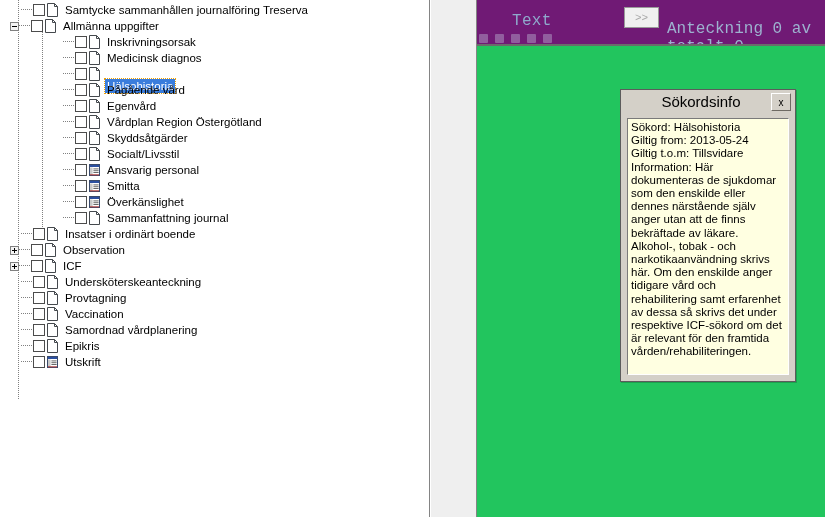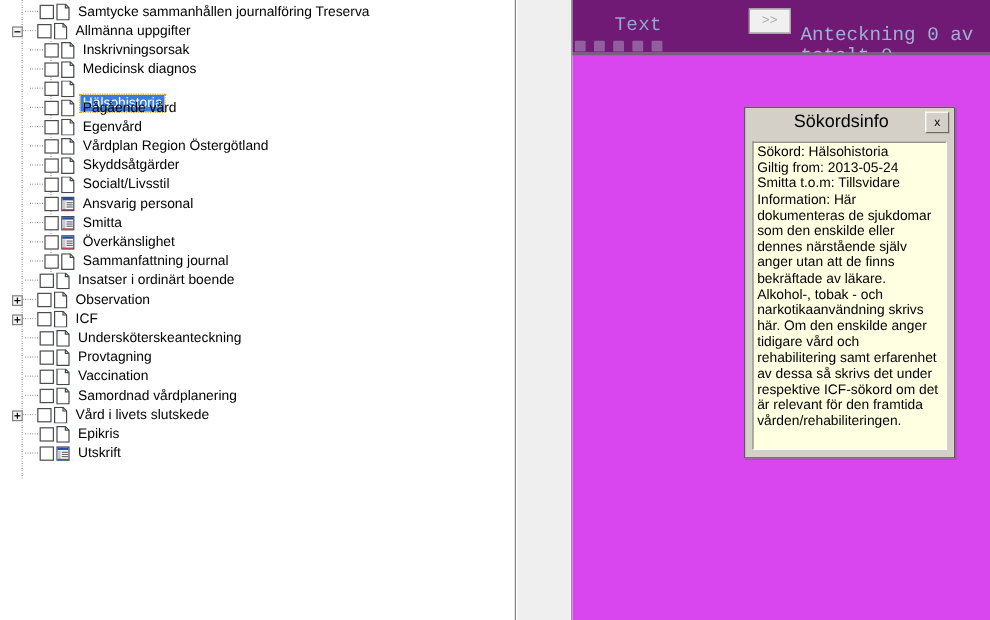--- a/index.html
+++ b/index.html
@@ -24,21 +24,21 @@
   #tree-root{padding:2px 0 0 0;}
 
   .tree-row{
     height:16px;
     display:flex;
     align-items:center;
     white-space:nowrap;
     position:relative;
   }
   .tree-row.lvl1{padding-left:10px;}
-  .tree-row.lvl2{padding-left:14px;}
+  .tree-row.lvl2{padding-left:52px;}
 
   
   .vline{
     position:absolute;top:0;bottom:0;width:1px;
     background-image:linear-gradient(to bottom,#808080 1px,transparent 1px);
     background-size:1px 2px;
   }
   #vline-l1{left:18px;top:0;height:399px;}
   #vline-l2{left:42px;top:24px;height:204px;}
 
@@ -129,21 +129,21 @@
     display:flex;align-items:center;justify-content:center;
     font-size:11px;color:#a8a8a8;
   }
   #note-counter{
     position:absolute;left:190px;top:20px;
     font-size:16px;color:#9db2cf;
   }
 
   #right-content{
     position:absolute;left:0;top:44px;width:348px;height:473px;
-    background:#d946ef;
+    background:#22c55e;
     border-top:2px solid #6b6b6b;
     box-sizing:border-box;
   }
 
   
   #sokordsinfo{
     position:absolute;left:143px;top:43px;width:176px;height:293px;
     background:#d4d0c8;
     border:1px solid #5c5c5c;
     box-sizing:border-box;
@@ -444,32 +444,20 @@
         <span class="twisty-spacer"></span>
         <span class="elbow"></span>
         <span class="chk"></span>
         <span class="ic">
           <svg width="13" height="14" viewBox="0 0 13 14">
             <path d="M1.5 0.5 H8.5 L11.5 3.5 V13.5 H1.5 Z" fill="#ffffff" stroke="#44484d" stroke-width="1"></path>
             <path d="M8.5 0.5 V3.5 H11.5" fill="none" stroke="#44484d" stroke-width="1"></path>
           </svg>
         </span>
         <span class="lbl">Samordnad vårdplanering</span>
-      </div>
-      <div class="tree-row lvl1">
-        <span class="twisty plus"></span>
-        <span class="elbow"></span>
-        <span class="chk"></span>
-        <span class="ic">
-          <svg width="13" height="14" viewBox="0 0 13 14">
-            <path d="M1.5 0.5 H8.5 L11.5 3.5 V13.5 H1.5 Z" fill="#ffffff" stroke="#44484d" stroke-width="1"></path>
-            <path d="M8.5 0.5 V3.5 H11.5" fill="none" stroke="#44484d" stroke-width="1"></path>
-          </svg>
-        </span>
-        <span class="lbl">Vård i livets slutskede</span>
       </div>
       <div class="tree-row lvl1">
         <span class="twisty-spacer"></span>
         <span class="elbow"></span>
         <span class="chk"></span>
         <span class="ic">
           <svg width="13" height="14" viewBox="0 0 13 14">
             <path d="M1.5 0.5 H8.5 L11.5 3.5 V13.5 H1.5 Z" fill="#ffffff" stroke="#44484d" stroke-width="1"></path>
             <path d="M8.5 0.5 V3.5 H11.5" fill="none" stroke="#44484d" stroke-width="1"></path>
           </svg>
@@ -516,19 +504,19 @@
   <div id="right-content">
 
     <div id="sokordsinfo">
       <div id="sokords-titlebar">
         <div id="sokords-title">Sökordsinfo</div>
         <div id="sokords-close">x</div>
       </div>
       <div id="sokords-body">
         <p>Sökord: Hälsohistoria</p>
         <p>Giltig from: 2013-05-24</p>
-        <p>Smitta t.o.m: Tillsvidare</p>
+        <p>Giltig t.o.m: Tillsvidare</p>
         <p>Information: Här dokumenteras de sjukdomar som den enskilde eller dennes närstående själv anger utan att de finns bekräftade av läkare. Alkohol-, tobak - och narkotikaanvändning skrivs här. Om den enskilde anger tidigare vård och rehabilitering samt erfarenhet av dessa så skrivs det under respektive ICF-sökord om det är relevant för den framtida vården/rehabiliteringen.</p>
       </div>
     </div>
 
   </div>
 </div>
 
 </body></html>

